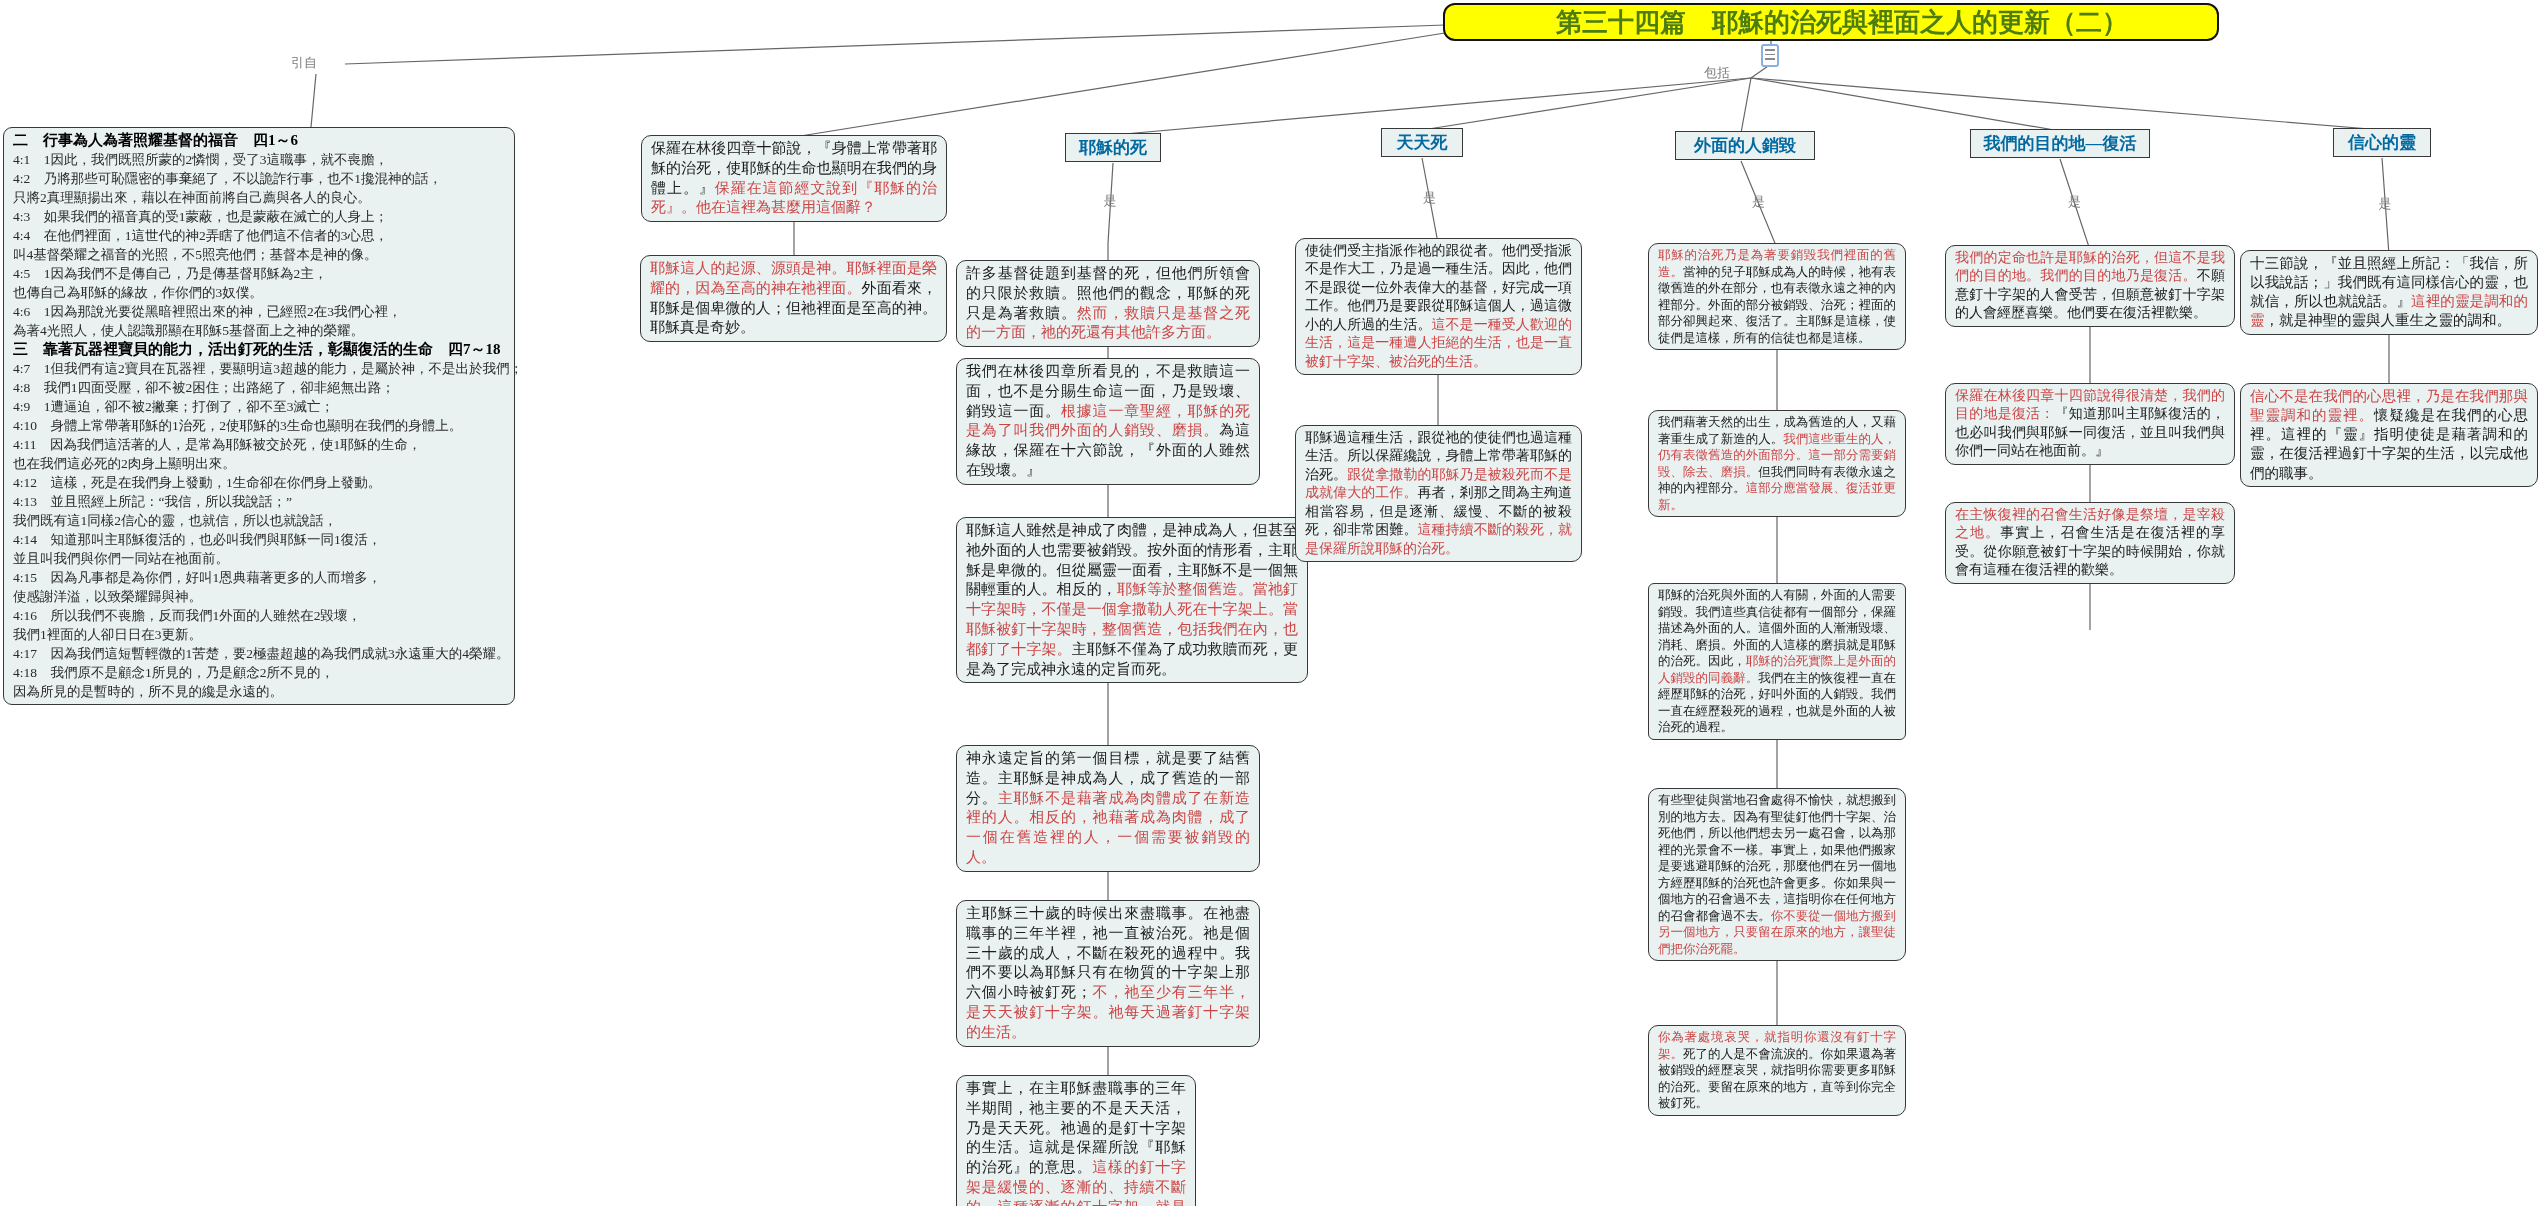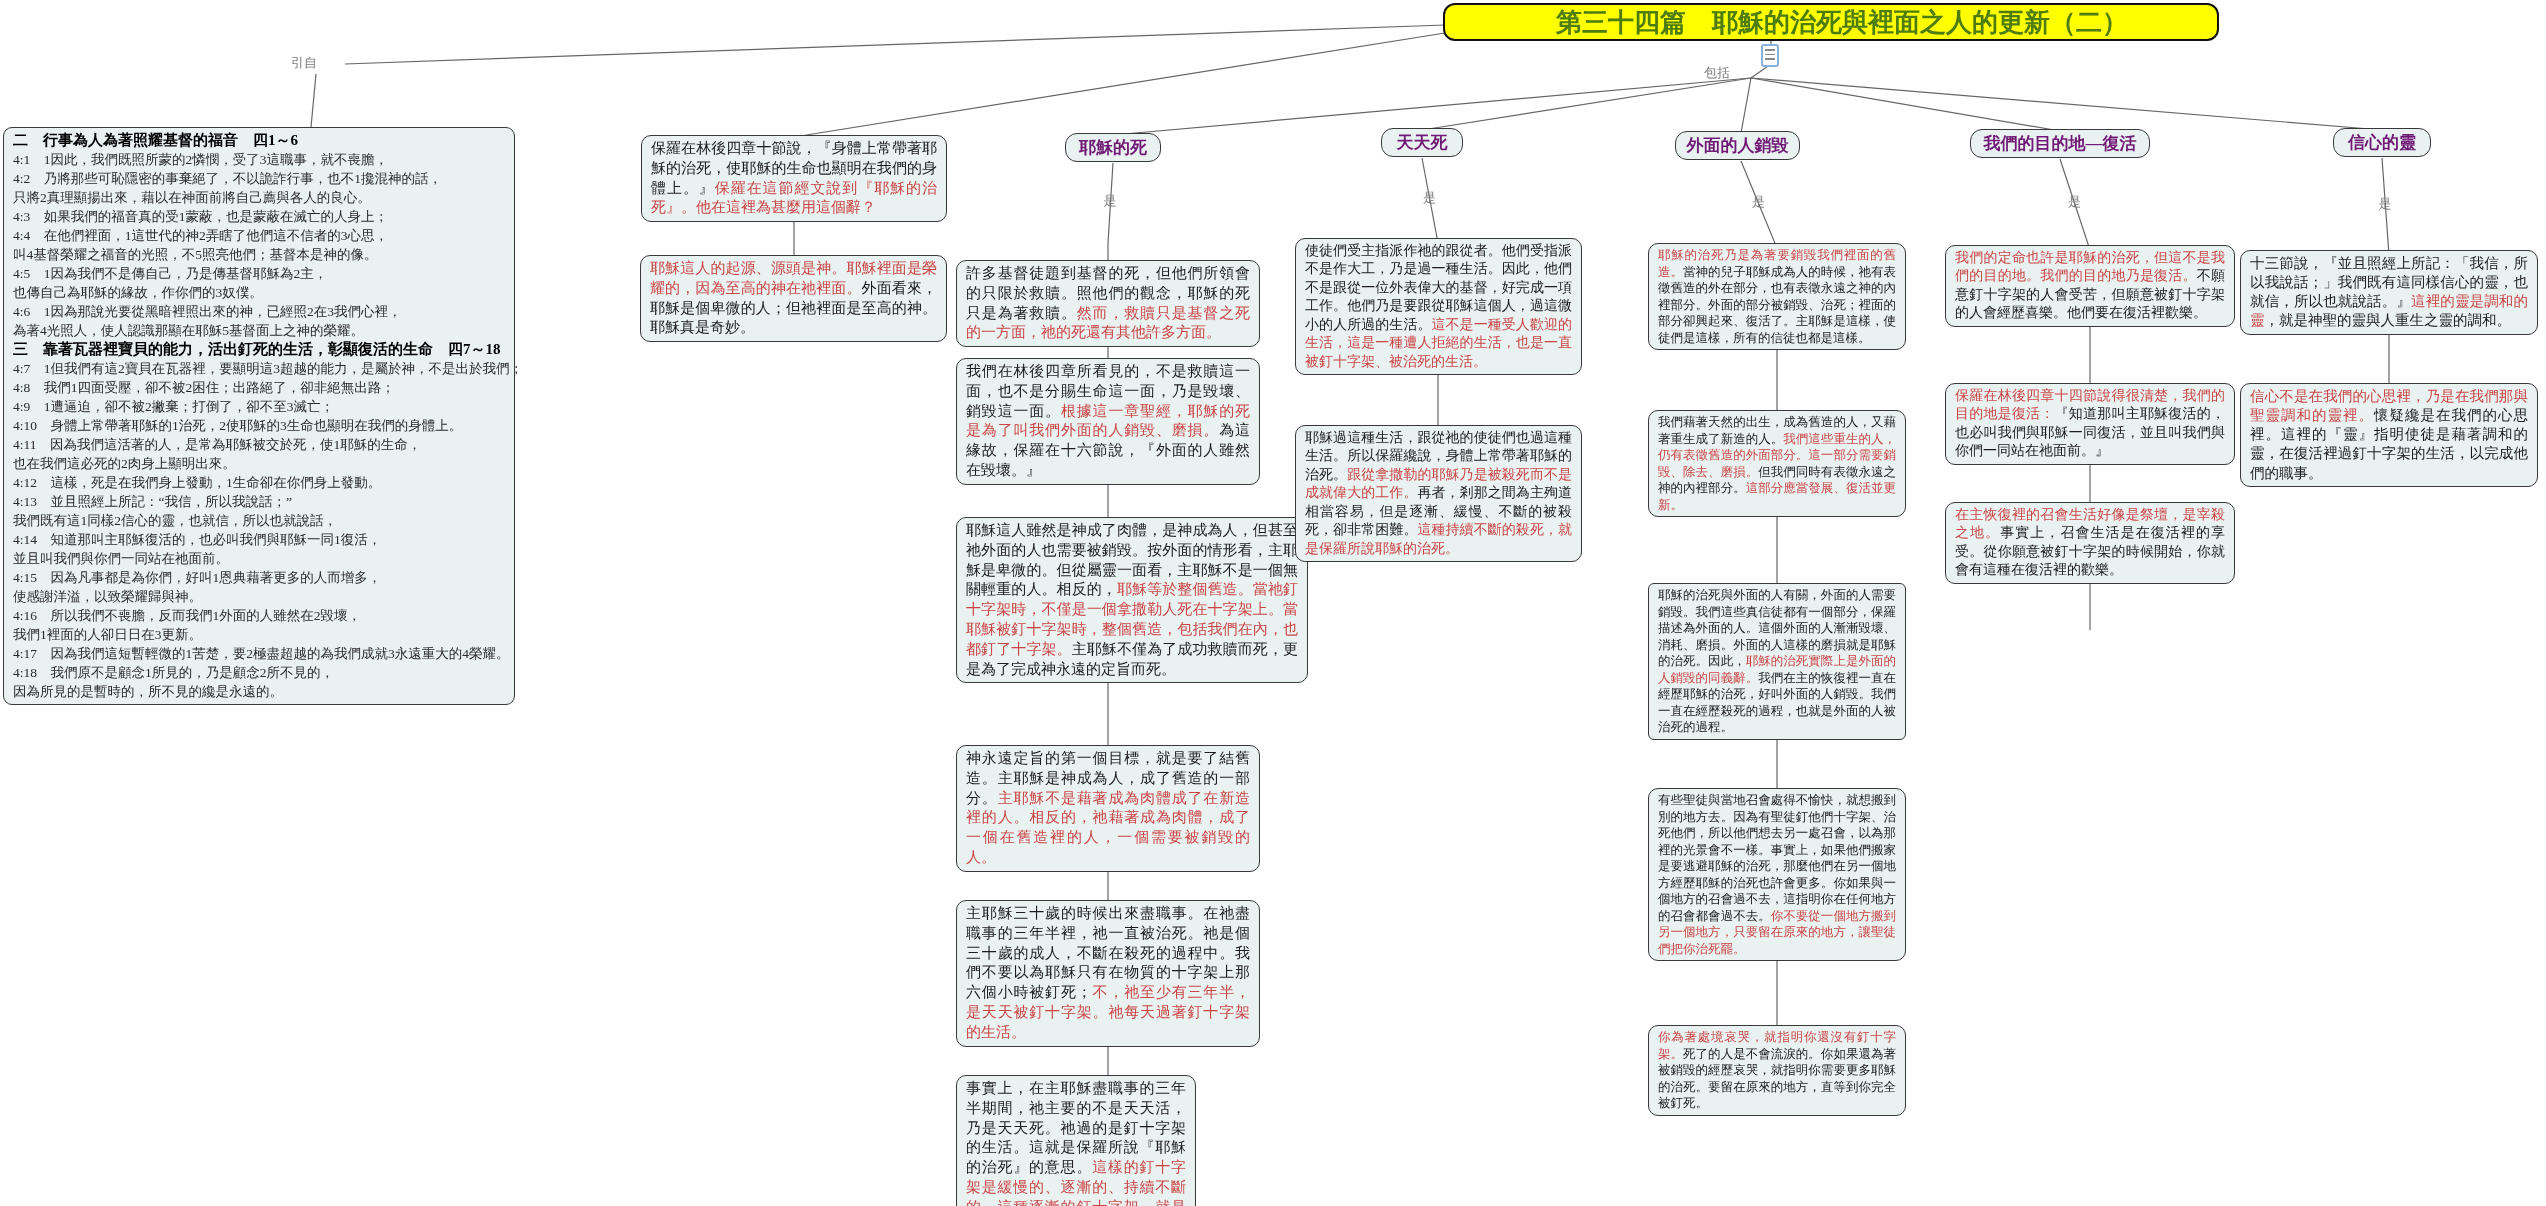--- a/index.html
+++ b/index.html
@@ -7,22 +7,22 @@
     --red:#cc4545; --ink:#1c1c1c; --edge:#666666;
   }
   html,body{margin:0;padding:0;background:#fff;}
   #canvas{position:relative;width:2546px;height:1206px;background:#ffffff;overflow:hidden;
           font-family:"Liberation Serif","DejaVu Serif",serif;}
   #wires{position:absolute;left:0;top:0;z-index:0;}
   .node{position:absolute;z-index:2;background:var(--node-bg);border:1.6px solid var(--node-border);
         border-radius:10px;padding:3px 9px;box-sizing:border-box;color:var(--ink);
         line-height:1.32;text-align:justify;}
   .header-node{position:absolute;z-index:2;background:var(--node-bg);border:1.6px solid var(--node-border);
-        border-radius:12px;font-weight:bold;text-align:center;font-size:17px;line-height:27px;
-        color:#701a75;box-sizing:border-box;}
+        border-radius:0;font-weight:bold;text-align:center;font-size:17px;line-height:27px;
+        color:#0369a1;box-sizing:border-box;}
   #title-node{position:absolute;left:1443px;top:3px;width:776px;height:38px;z-index:2;
         background:var(--title-bg);border:2px solid #111;border-radius:12px;font-weight:bold;
         font-size:26px;line-height:35px;text-align:center;color:#4d7c0f;box-sizing:border-box;padding-left:22px;}
   .edge-label{position:absolute;z-index:1;color:#7a7a7a;font-size:13px;
         font-family:"Liberation Sans","DejaVu Sans",sans-serif;white-space:nowrap;}
   #note-icon{position:absolute;left:1761px;top:44px;width:18px;height:23px;z-index:3;
         background:#fff;border:2px solid #8ab0dc;border-radius:3px;box-sizing:border-box;}
   #note-icon::before{content:"";position:absolute;left:2px;right:2px;top:3px;height:13px;
         background:repeating-linear-gradient(#8a8a8a 0 1.5px, transparent 1.5px 4.5px);}
   #scripture-node{left:3px;top:127px;width:512px;font-size:13.5px;line-height:19px;
@@ -103,21 +103,21 @@
     <div class="node" style="left: 956px; top: 238px; width: 304px; font-size: 15px; margin-top: 22px;"><span class="ink">許多基督徒題到基督的死，但他們所領會的只限於救贖。照他們的觀念，耶穌的死只是為著救贖。</span><span class="red">然而，救贖只是基督之死的一方面，祂的死還有其他許多方面。</span></div>
     <div class="node" style="left: 956px; top: 358px; width: 304px; font-size: 15px;"><span class="ink">我們在林後四章所看見的，不是救贖這一面，也不是分賜生命這一面，乃是毀壞、銷毀這一面。</span><span class="red">根據這一章聖經，耶穌的死是為了叫我們外面的人銷毀、磨損。</span><span class="ink">為這緣故，保羅在十六節說，『外面的人雖然在毀壞。』</span></div>
     <div class="node" style="left: 956px; top: 517px; width: 352px; font-size: 15px;"><span class="ink">耶穌這人雖然是神成了肉體，是神成為人，但甚至祂外面的人也需要被銷毀。按外面的情形看，主耶穌是卑微的。但從屬靈一面看，主耶穌不是一個無關輕重的人。相反的，</span><span class="red">耶穌等於整個舊造。當祂釘十字架時，不僅是一個拿撒勒人死在十字架上。當耶穌被釘十字架時，整個舊造，包括我們在內，也都釘了十字架。</span><span class="ink">主耶穌不僅為了成功救贖而死，更是為了完成神永遠的定旨而死。</span></div>
     <div class="node" style="left: 956px; top: 745px; width: 304px; font-size: 15px;"><span class="ink">神永遠定旨的第一個目標，就是要了結舊造。主耶穌是神成為人，成了舊造的一部分。</span><span class="red">主耶穌不是藉著成為肉體成了在新造裡的人。相反的，祂藉著成為肉體，成了一個在舊造裡的人，一個需要被銷毀的人。</span></div>
     <div class="node" style="left: 956px; top: 900px; width: 304px; font-size: 15px;"><span class="ink">主耶穌三十歲的時候出來盡職事。在祂盡職事的三年半裡，祂一直被治死。祂是個三十歲的成人，不斷在殺死的過程中。我們不要以為耶穌只有在物質的十字架上那六個小時被釘死；</span><span class="red">不，祂至少有三年半，是天天被釘十字架。祂每天過著釘十字架的生活。</span></div>
     <div class="node" style="left: 956px; top: 1075px; width: 240px; font-size: 15px;"><span class="ink">事實上，在主耶穌盡職事的三年半期間，祂主要的不是天天活，乃是天天死。祂過的是釘十字架的生活。這就是保羅所說『耶穌的治死』的意思。</span><span class="red">這樣的釘十字架是緩慢的、逐漸的、持續不斷的。這種逐漸的釘十字架，就是耶穌的治死。</span></div>
     <div class="header-node" style="left: 1381px; top: 128px; width: 82px;">天天死</div>
     <div class="edge-label" style="left: 1423px; top: 189px;">是</div>
     <div class="node" style="left: 1295px; top: 238px; width: 287px; font-size: 14px;"><span class="ink">使徒們受主指派作祂的跟從者。他們受指派不是作大工，乃是過一種生活。因此，他們不是跟從一位外表偉大的基督，好完成一項工作。他們乃是要跟從耶穌這個人，過這微小的人所過的生活。</span><span class="red">這不是一種受人歡迎的生活，這是一種遭人拒絕的生活，也是一直被釘十字架、被治死的生活。</span></div>
     <div class="node" style="left: 1295px; top: 425px; width: 287px; font-size: 14px;"><span class="ink">耶穌過這種生活，跟從祂的使徒們也過這種生活。所以保羅纔說，身體上常帶著耶穌的治死。</span><span class="red">跟從拿撒勒的耶穌乃是被殺死而不是成就偉大的工作。</span><span class="ink">再者，剎那之間為主殉道相當容易，但是逐漸、緩慢、不斷的被殺死，卻非常困難。</span><span class="red">這種持續不斷的殺死，就是保羅所說耶穌的治死。</span></div>
-    <div class="header-node" style="left: 1675px; top: 131px; width: 125px;">外面的人銷毀</div>
+    <div class="header-node" style="left: 1675px; top: 131px; width: 140px;">外面的人銷毀</div>
     <div class="edge-label" style="left: 1752px; top: 193px;">是</div>
     <div class="node" style="left: 1648px; top: 243px; width: 258px; font-size: 12.5px;"><span class="red">耶穌的治死乃是為著要銷毀我們裡面的舊造。</span><span class="ink">當神的兒子耶穌成為人的時候，祂有表徵舊造的外在部分，也有表徵永遠之神的內裡部分。外面的部分被銷毀、治死；裡面的部分卻興起來、復活了。主耶穌是這樣，使徒們是這樣，所有的信徒也都是這樣。</span></div>
     <div class="node" style="left: 1648px; top: 410px; width: 258px; font-size: 12.5px;"><span class="ink">我們藉著天然的出生，成為舊造的人，又藉著重生成了新造的人。</span><span class="red">我們這些重生的人，仍有表徵舊造的外面部分。這一部分需要銷毀、除去、磨損。</span><span class="ink">但我們同時有表徵永遠之神的內裡部分。</span><span class="red">這部分應當發展、復活並更新。</span></div>
     <div class="node" style="left: 1648px; top: 583px; width: 258px; font-size: 12.5px; border-radius: 6px;"><span class="ink">耶穌的治死與外面的人有關，外面的人需要銷毀。我們這些真信徒都有一個部分，保羅描述為外面的人。這個外面的人漸漸毀壞、消耗、磨損。外面的人這樣的磨損就是耶穌的治死。因此，</span><span class="red">耶穌的治死實際上是外面的人銷毀的同義辭。</span><span class="ink">我們在主的恢復裡一直在經歷耶穌的治死，好叫外面的人銷毀。我們一直在經歷殺死的過程，也就是外面的人被治死的過程。</span></div>
     <div class="node" style="left: 1648px; top: 788px; width: 258px; font-size: 12.5px;"><span class="ink">有些聖徒與當地召會處得不愉快，就想搬到別的地方去。因為有聖徒釘他們十字架、治死他們，所以他們想去另一處召會，以為那裡的光景會不一樣。事實上，如果他們搬家是要逃避耶穌的治死，那麼他們在另一個地方經歷耶穌的治死也許會更多。你如果與一個地方的召會過不去，這指明你在任何地方的召會都會過不去。</span><span class="red">你不要從一個地方搬到另一個地方，只要留在原來的地方，讓聖徒們把你治死罷。</span></div>
     <div class="node" style="left: 1648px; top: 1025px; width: 258px; font-size: 12.5px;"><span class="red">你為著處境哀哭，就指明你還沒有釘十字架。</span><span class="ink">死了的人是不會流淚的。你如果還為著被銷毀的經歷哀哭，就指明你需要更多耶穌的治死。要留在原來的地方，直等到你完全被釘死。</span></div>
     <div class="header-node" style="left: 1970px; top: 129px; width: 180px;">我們的目的地—復活</div>
     <div class="edge-label" style="left: 2068px; top: 193px;">是</div>
     <div class="node" style="left: 1945px; top: 245px; width: 290px; font-size: 14px;"><span class="red">我們的定命也許是耶穌的治死，但這不是我們的目的地。我們的目的地乃是復活。</span><span class="ink">不願意釘十字架的人會受苦，但願意被釘十字架的人會經歷喜樂。他們要在復活裡歡樂。</span></div>
     <div class="node" style="left: 1945px; top: 383px; width: 290px; font-size: 14px;"><span class="red">保羅在林後四章十四節說得很清楚，我們的目的地是復活：</span><span class="ink">『知道那叫主耶穌復活的，也必叫我們與耶穌一同復活，並且叫我們與你們一同站在祂面前。』</span></div>

